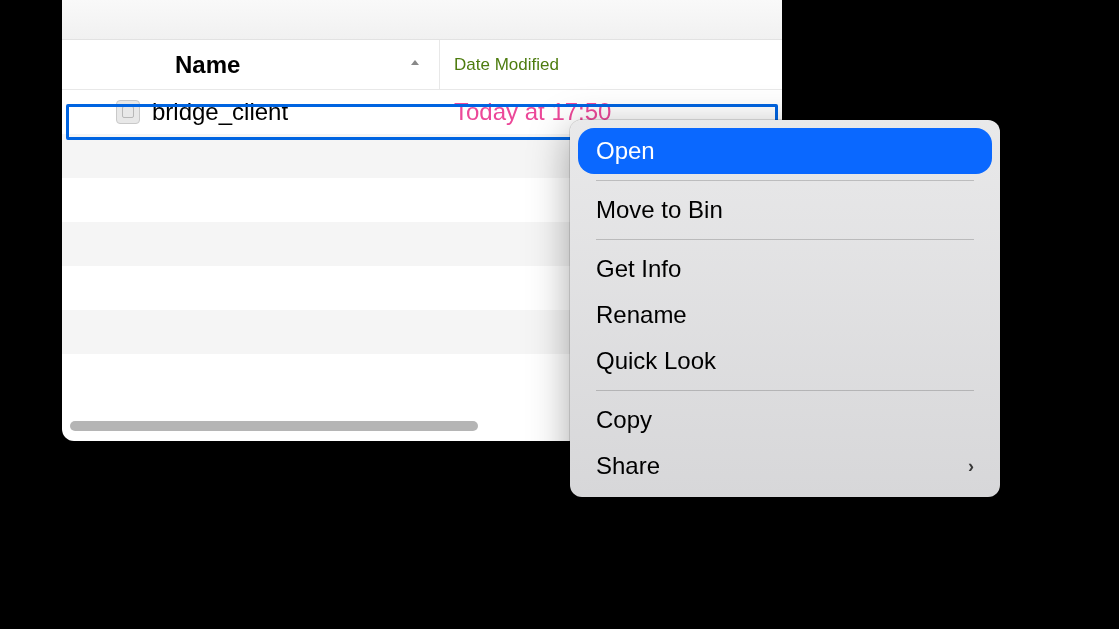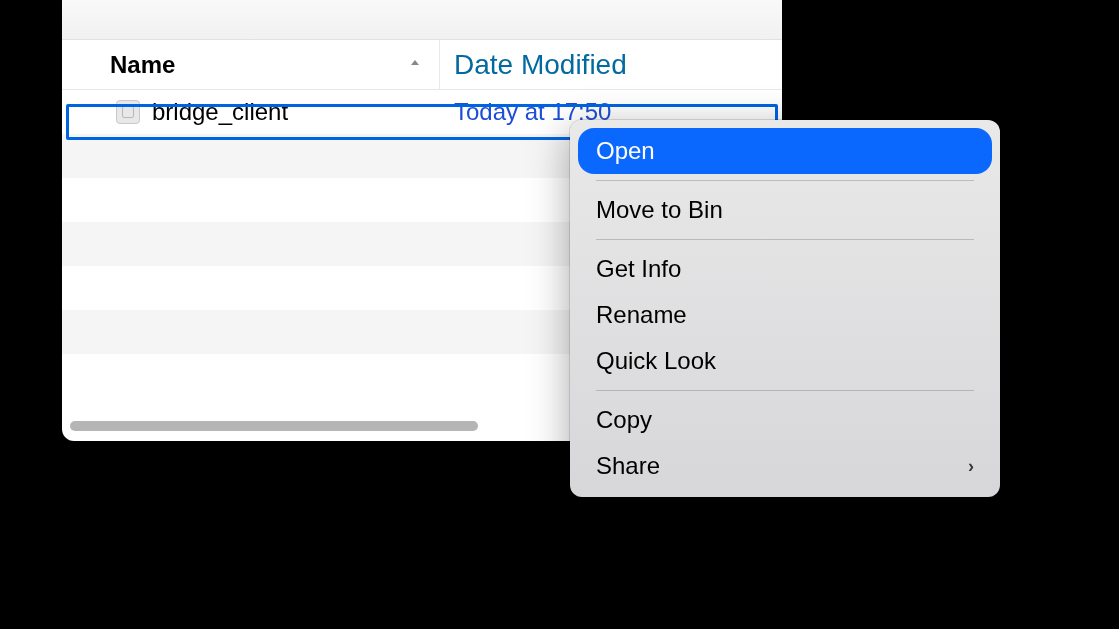--- a/index.html
+++ b/index.html
@@ -34,41 +34,41 @@
     .column-header {
       display: flex;
       height: 50px;
       align-items: center;
       border-bottom: 1px solid #e8e8e8;
       background: #fff;
     }
     .col-name {
       display: flex;
       align-items: center;
-      padding-left: 48px;
+      padding-left: 113px;
       width: 378px;
       border-right: 1px solid #e8e8e8;
       height: 100%;
       justify-content: space-between;
       padding-right: 16px;
     }
     .col-name-label {
       font-size: 24px;
       font-weight: 700;
       color: #000;
     }
     .sort-arrow {
       color: #888;
       font-size: 16px;
     }
     .col-date {
       padding-left: 14px;
-      font-size: 28px;
+      font-size: 17px;
       font-weight: 400;
-      color: #0369a1;
+      color: #4d7c0f;
     }
     .file-list {
       position: relative;
     }
     .file-row {
       display: flex;
       align-items: center;
       height: 44px;
       padding-left: 54px;
     }
@@ -108,21 +108,21 @@
       border: 1.5px solid #b8b8b8;
       border-radius: 2px;
     }
     .file-name {
       font-size: 24px;
       color: #000;
       width: 288px;
     }
     .file-date {
       font-size: 24px;
-      color: #1d4ed8;
+      color: #ec4899;
       padding-left: 14px;
     }
     .scrollbar-track {
       position: absolute;
       bottom: 8px;
       left: 8px;
       right: 8px;
       height: 12px;
       background: transparent;
     }

